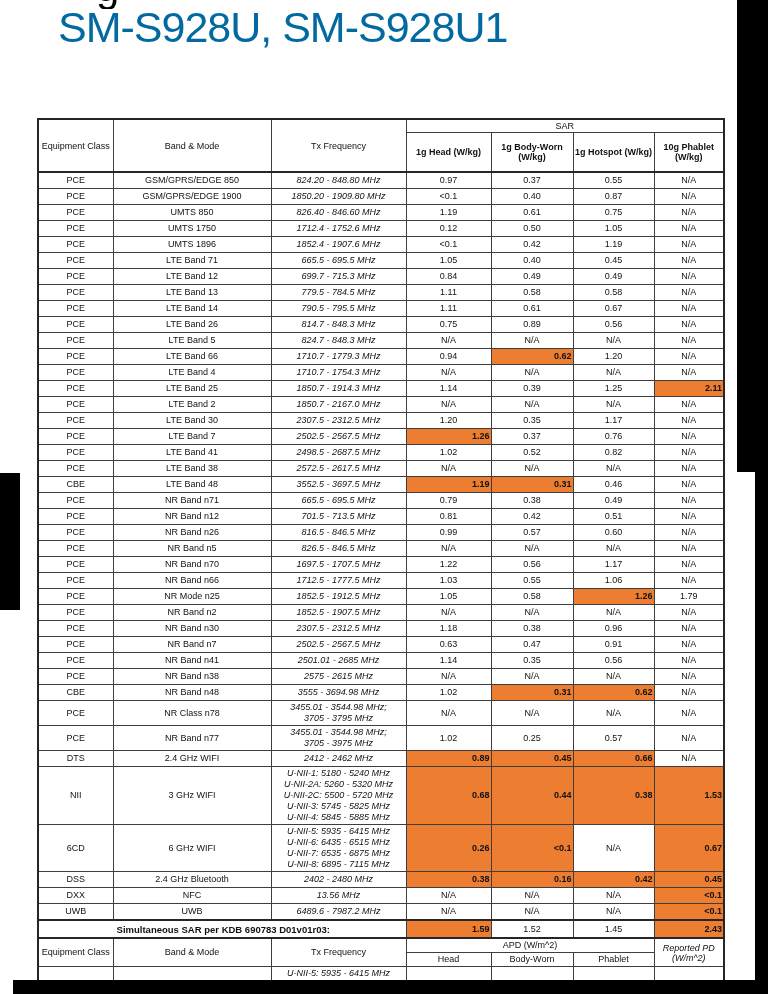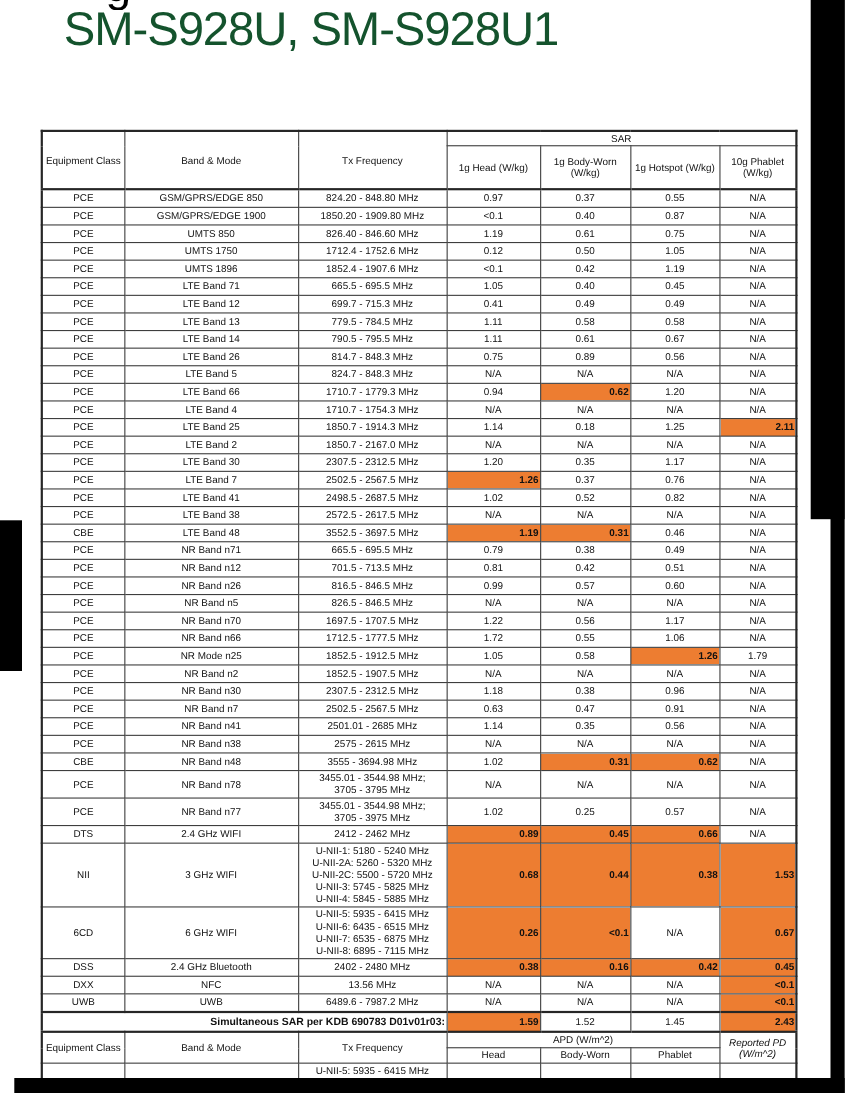--- a/index.html
+++ b/index.html
@@ -2,21 +2,21 @@
 <html><head>
 <meta charset="utf-8">
 <style>
   html,body{margin:0;padding:0;}
   body{
     width:768px;height:994px;position:relative;background:#fff;
     font-family:"Liberation Sans",sans-serif;overflow:hidden;color:#111;
   }
   .page-title{
     position:absolute;left:58px;top:3px;font-size:43px;letter-spacing:-1px;
-    color:#14532d;white-space:nowrap;font-weight:400;
+    color:#0369a1;white-space:nowrap;font-weight:400;
   }
   .fragment{position:absolute;left:96px;top:0;width:50px;height:9px;overflow:hidden;}
   .fragment span{display:block;font-size:42px;margin-top:-37px;color:#000;}
 
   .scan-bar{position:absolute;background:#000;}
   #bar-right-wide{left:737px;top:0;width:31px;height:472px;}
   #bar-right-narrow{left:755px;top:0;width:13px;height:994px;}
   #bar-left{left:0;top:473px;width:20px;height:137px;}
   #bar-bottom{left:13px;top:980px;width:755px;height:14px;}
 
@@ -25,27 +25,27 @@
     border-collapse:collapse;table-layout:fixed;width:686px;
     font-size:9px;line-height:11px;color:#111;
   }
   td,th{
     border:1px solid #3e3e3e;text-align:center;vertical-align:middle;
     padding:1px 1px;overflow:hidden;font-weight:400;
   }
   table{border:2px solid #262626;}
   thead th{line-height:10px;}
   .h-group{height:12px;}
-  .h-sub th{height:36px;}
+  .h-sub th{height:36px;font-weight:bold;}
   .hdr-split{border-bottom:2px solid #262626;}
   tbody td{height:13px;}
-  .c-freq{white-space:pre-line;}
+  .c-freq{white-space:pre-line;font-style:italic;}
   .hl{background:#ED7D31;font-weight:700;text-align:right;}
   .sim-row td{border-top:2px solid #262626;border-bottom:2px solid #262626;height:14px;}
-  .sim-label{text-align:right;font-weight:700;padding-left:3px;font-size:9.5px;}
+  .sim-label{text-align:center;font-weight:700;padding-left:3px;font-size:9.5px;}
   .h2-row th{border-top:2px solid #262626;}
   .pd-hdr{line-height:10px;font-style:italic;}
   .wrapcell{white-space:pre-line;}
 </style>
 </head>
 <body>
 
 <div class="page-title">SM-S928U, SM-S928U1</div>
 <div class="fragment">
     <span>g</span>
@@ -128,21 +128,21 @@
           <td class="c-freq">665.5 - 695.5 MHz</td>
           <td class="c-val">1.05</td>
           <td class="c-val">0.40</td>
           <td class="c-val">0.45</td>
           <td class="c-val">N/A</td>
         </tr>
         <tr>
           <td class="c-class">PCE</td>
           <td class="c-band">LTE Band 12</td>
           <td class="c-freq">699.7 - 715.3 MHz</td>
-          <td class="c-val">0.41</td>
+          <td class="c-val">0.84</td>
           <td class="c-val">0.49</td>
           <td class="c-val">0.49</td>
           <td class="c-val">N/A</td>
         </tr>
         <tr>
           <td class="c-class">PCE</td>
           <td class="c-band">LTE Band 13</td>
           <td class="c-freq">779.5 - 784.5 MHz</td>
           <td class="c-val">1.11</td>
           <td class="c-val">0.58</td>
@@ -192,21 +192,21 @@
           <td class="c-val">N/A</td>
           <td class="c-val">N/A</td>
           <td class="c-val">N/A</td>
           <td class="c-val">N/A</td>
         </tr>
         <tr>
           <td class="c-class">PCE</td>
           <td class="c-band">LTE Band 25</td>
           <td class="c-freq">1850.7 - 1914.3 MHz</td>
           <td class="c-val">1.14</td>
-          <td class="c-val">0.18</td>
+          <td class="c-val">0.39</td>
           <td class="c-val">1.25</td>
           <td class="c-val hl">2.11</td>
         </tr>
         <tr>
           <td class="c-class">PCE</td>
           <td class="c-band">LTE Band 2</td>
           <td class="c-freq">1850.7 - 2167.0 MHz</td>
           <td class="c-val">N/A</td>
           <td class="c-val">N/A</td>
           <td class="c-val">N/A</td>
@@ -299,21 +299,21 @@
           <td class="c-freq">1697.5 - 1707.5 MHz</td>
           <td class="c-val">1.22</td>
           <td class="c-val">0.56</td>
           <td class="c-val">1.17</td>
           <td class="c-val">N/A</td>
         </tr>
         <tr>
           <td class="c-class">PCE</td>
           <td class="c-band">NR Band n66</td>
           <td class="c-freq">1712.5 - 1777.5 MHz</td>
-          <td class="c-val">1.72</td>
+          <td class="c-val">1.03</td>
           <td class="c-val">0.55</td>
           <td class="c-val">1.06</td>
           <td class="c-val">N/A</td>
         </tr>
         <tr>
           <td class="c-class">PCE</td>
           <td class="c-band">NR Mode n25</td>
           <td class="c-freq">1852.5 - 1912.5 MHz</td>
           <td class="c-val">1.05</td>
           <td class="c-val">0.58</td>
@@ -369,21 +369,21 @@
           <td class="c-class">CBE</td>
           <td class="c-band">NR Band n48</td>
           <td class="c-freq">3555 - 3694.98 MHz</td>
           <td class="c-val">1.02</td>
           <td class="c-val hl">0.31</td>
           <td class="c-val hl">0.62</td>
           <td class="c-val">N/A</td>
         </tr>
         <tr>
           <td class="c-class">PCE</td>
-          <td class="c-band">NR Band n78</td>
+          <td class="c-band">NR Class n78</td>
           <td class="c-freq">3455.01 - 3544.98 MHz;
 3705 - 3795 MHz</td>
           <td class="c-val">N/A</td>
           <td class="c-val">N/A</td>
           <td class="c-val">N/A</td>
           <td class="c-val">N/A</td>
         </tr>
         <tr>
           <td class="c-class">PCE</td>
           <td class="c-band">NR Band n77</td>

